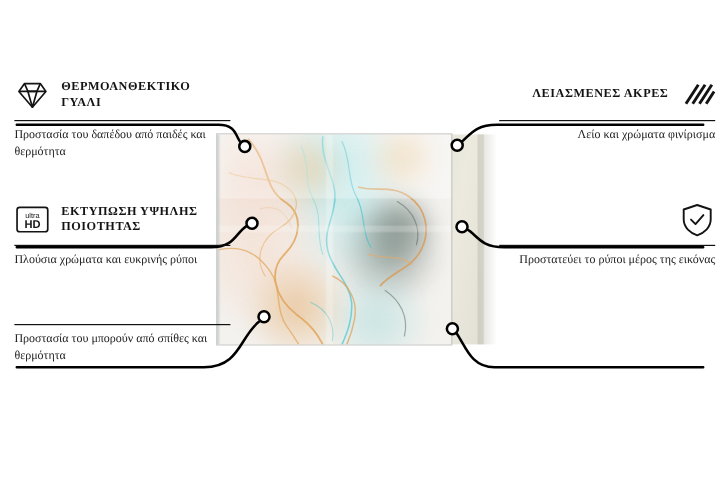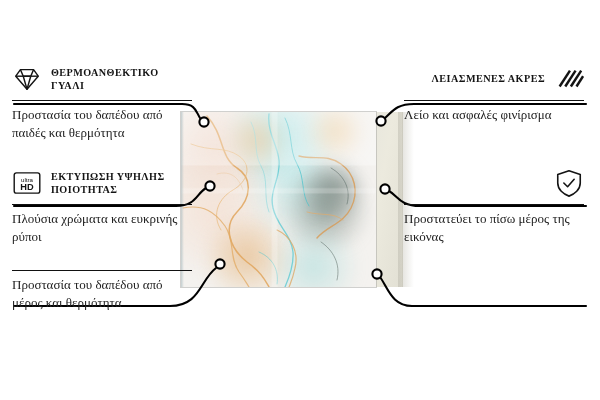--- a/index.html
+++ b/index.html
@@ -51,35 +51,35 @@
     position:absolute; left:-1px; top:0; width:4px; height:100%;
     background:linear-gradient(90deg,rgba(168,186,190,.85),rgba(255,255,255,0));
   }
 
   
   #links { position:absolute; inset:0; pointer-events:none; }
 
   
   .feat { position:absolute; width:180px; }
   .feat.left  { left:12px;  text-align:left; }
-  .feat.right { right:16px; text-align:left; }
+  .feat.right { right:4px; text-align:right; }
 
   .head { display:flex; align-items:center; gap:9px; min-height:34px; }
   .feat.right .head { flex-direction:row-reverse; }
 
   .ico { flex:0 0 auto; width:30px; height:30px; display:block; }
 
   .title {
     font-size:10.2px; font-weight:700; letter-spacing:.45px;
     line-height:1.32; color:#141414; text-transform:uppercase;
   }
 
   .rule { height:0; border-top:1.6px solid #111; margin:4px 0 5px; }
 
-  .desc { font-size:13px; line-height:1.42; color:#222; }
+  .desc { font-size:10px; line-height:1.42; color:#222; }
 
   
   .r1 { top:62px; }
   .r2 { top:166px; }
   .r3 { top:266px; }
 </style>
 </head>
 <body>
 
 <div id="stage">
@@ -174,46 +174,46 @@
         <text x="17" y="24" font-family="Liberation Sans, sans-serif" font-size="10.5" font-weight="bold" text-anchor="middle" fill="#141414">HD</text>
       </svg>
       <div class="title">ΕΚΤΥΠΩΣΗ ΥΨΗΛΗΣ ΠΟΙΟΤΗΤΑΣ</div>
     </div>
     <div class="rule"></div>
     <div class="desc">Πλούσια χρώματα και ευκρινής ρύποι</div>
   </div>
 
   <div class="feat left r3">
     <div class="rule"></div>
-    <div class="desc">Προστασία του δαπέδου από μέρος και θερμότητα</div>
+    <div class="desc">Προστασία του μπορούν από σπίθες και θερμότητα</div>
   </div>
 
   <div class="feat right r1">
     <div class="head">
       <svg class="ico" viewBox="0 0 32 32">
         <g stroke="#141414" stroke-width="2.6" stroke-linecap="butt">
           <path d="M6,24 L17,7"></path>
           <path d="M12,24 L23,7"></path>
           <path d="M18,24 L29,7"></path>
           <path d="M24,24 L31,13"></path>
         </g>
       </svg>
       <div class="title">ΛΕΙΑΣΜΕΝΕΣ ΑΚΡΕΣ</div>
     </div>
     <div class="rule"></div>
-    <div class="desc">Λείο και ασφαλές φινίρισμα</div>
+    <div class="desc">Λείο και χρώματα φινίρισμα</div>
   </div>
 
   <div class="feat right r2">
     <div class="head">
       <svg class="ico" viewBox="0 0 32 32">
         <g fill="none" stroke="#141414" stroke-width="1.7" stroke-linecap="round" stroke-linejoin="round">
           <path d="M16,3 L28,7 V16 C28,23 22,28 16,30 C10,28 4,23 4,16 V7 Z"></path>
           <path d="M10.5,16 L14.5,20 L21.5,12"></path>
         </g>
       </svg>
     </div>
     <div class="rule"></div>
-    <div class="desc">Προστατεύει το πίσω μέρος της εικόνας</div>
+    <div class="desc">Προστατεύει το ρύποι μέρος της εικόνας</div>
   </div>
 
 
 </div>
 
 </body></html>

